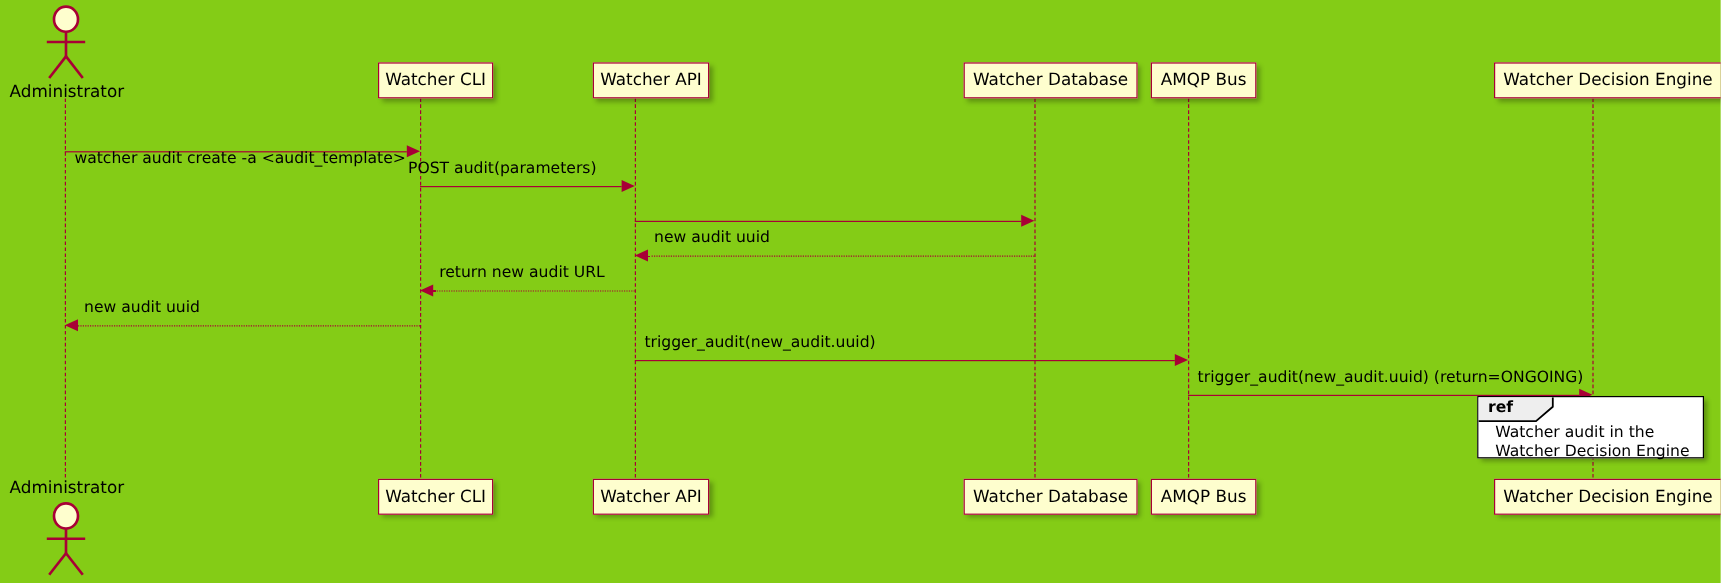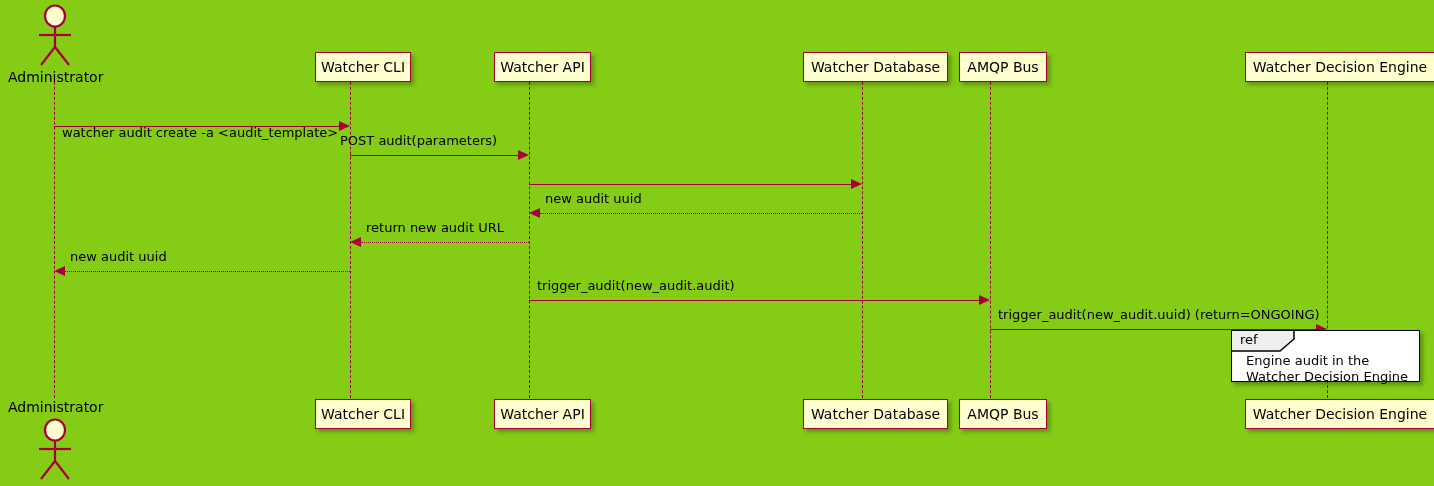--- a/index.html
+++ b/index.html
@@ -101,21 +101,21 @@
     height: 19px; width: 62px;
     clip-path: polygon(0 0, 100% 0, 100% 45%, 78% 100%, 0 100%);
     background: #EEEEEE;
     box-sizing: border-box;
   }
   .ref-tab-label {
     position: absolute;
     left: 8px;
     top: 2px;
     font-size: 13px;
-    font-weight: normal;
+    font-weight: bold;
     color: #000000;
     line-height: 1;
   }
   .ref-body {
     position: absolute;
     left: 14px;
     top: 22px;
     font-size: 13px;
     color: #000000;
     line-height: 16px;
@@ -175,33 +175,33 @@
   <div class="msg-line dotted" style="left:361px; top:242px; width:168px;"></div>
   <div class="arrowhead left" style="left:350px; top:237px;"></div>
   <div class="msg-label" style="left:366px; top:221px;">return new audit URL</div>
 
   <div class="msg-line dotted" style="left:65px; top:271px; width:285px;"></div>
   <div class="arrowhead left" style="left:54px; top:266px;"></div>
   <div class="msg-label" style="left:70px; top:250px;">new audit uuid</div>
 
   <div class="msg-line" style="left:529px; top:300px; width:450px;"></div>
   <div class="arrowhead right" style="left:979px; top:295px;"></div>
-  <div class="msg-label" style="left:537px; top:279px;">trigger_audit(new_audit.audit)</div>
+  <div class="msg-label" style="left:537px; top:279px;">trigger_audit(new_audit.uuid)</div>
 
   <div class="msg-line" style="left:990px; top:329px; width:326px;"></div>
   <div class="arrowhead right" style="left:1316px; top:324px;"></div>
   <div class="msg-label" style="left:998px; top:308px;">trigger_audit(new_audit.uuid) (return=ONGOING)</div>
 
   <div class="ref-box" style="left:1231px; top:330px; width:189px; height:52px;">
     <div class="ref-tab-clip"></div>
     <svg width="64" height="21" viewBox="0 0 64 21" style="position:absolute;left:0;top:0;">
       <path d="M0,20 L48,20 L62,8 L62,0" fill="none" stroke="#000000" stroke-width="1.5"></path>
     </svg>
     <div class="ref-tab-label">ref</div>
-    <div class="ref-body">Engine audit in the</div>
+    <div class="ref-body">Watcher audit in the</div>
     <div class="ref-body" style="top:38px;">Watcher Decision Engine</div>
   </div>
 
   <div class="participant" style="left:302px; top:399px; width:96px;">Watcher CLI</div>
 
   <div class="participant" style="left:481px; top:399px; width:97px;">Watcher API</div>
 
   <div class="participant" style="left:790px; top:399px; width:145px;">Watcher Database</div>
 
   <div class="participant" style="left:946px; top:399px; width:88px;">AMQP Bus</div>

